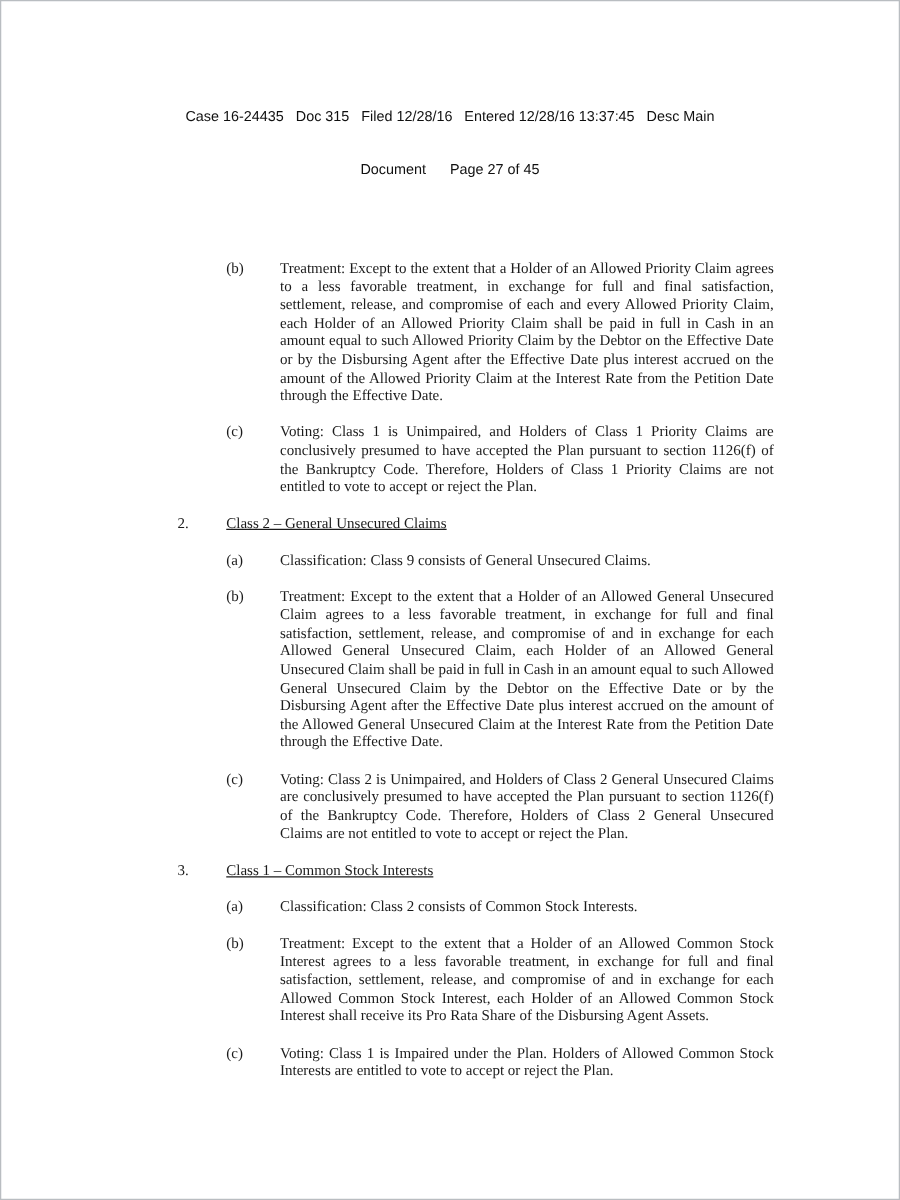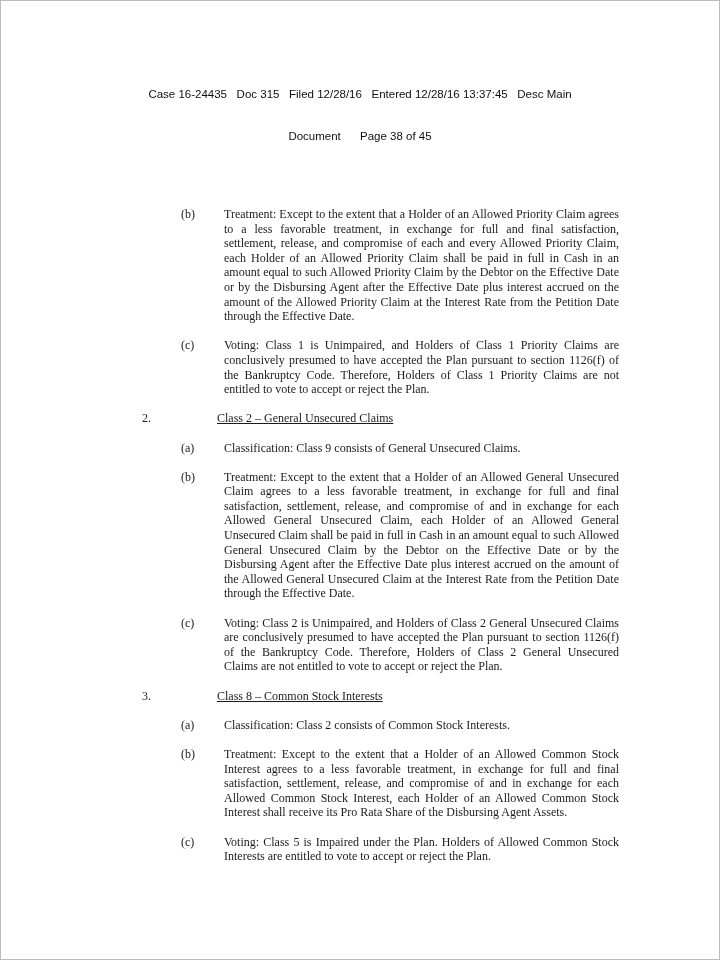--- a/index.html
+++ b/index.html
@@ -26,38 +26,38 @@
   .content {
     margin: 36px 100px 0 141px;
     font-size: 12px;
     line-height: 14.6px;
   }
   .item { display: flex; margin-bottom: 14.6px; }
   .item.letter { margin-left: 39px; }
   .item .label { flex: none; width: 43px; }
   .item.number .label { width: 39px; }
   .item .text { flex: 1; text-align: justify; }
-  .item.number .heading { text-decoration: underline; margin-left: 36px; }
+  .item.number .heading { text-decoration: underline; }
   .page-footer {
     position: absolute;
     left: 0; right: 0;
     top: 863px;
     text-align: center;
     font-size: 12px;
     color: #1b1b1b;
   }
 </style>
 </head>
 <body>
 
 <div class="page">
 
   <div class="stamp">
     <div class="stamp-line">Case 16-24435   Doc 315   Filed 12/28/16   Entered 12/28/16 13:37:45   Desc Main</div>
-    <div class="stamp-line">Document      Page 38 of 45</div>
+    <div class="stamp-line">Document      Page 27 of 45</div>
   </div>
 
   <div class="content">
 
     <div class="item letter">
       <span class="label">(b)</span>
       <span class="text">Treatment:  Except to the extent that a Holder of an Allowed Priority Claim agrees to a less favorable treatment, in exchange for full and final satisfaction, settlement, release, and compromise of each and every Allowed Priority Claim, each Holder of an Allowed Priority Claim shall be paid in full in Cash in an amount equal to such Allowed Priority Claim by the Debtor on the Effective Date or by the Disbursing Agent after the Effective Date plus interest accrued on the amount of the Allowed Priority Claim at the Interest Rate from the Petition Date through the Effective Date.</span>
     </div>
 
     <div class="item letter">
@@ -80,34 +80,34 @@
       <span class="text">Treatment:  Except to the extent that a Holder of an Allowed General Unsecured Claim agrees to a less favorable treatment, in exchange for full and final satisfaction, settlement, release, and compromise of and in exchange for each Allowed General Unsecured Claim, each Holder of an Allowed General Unsecured Claim shall be paid in full in Cash in an amount equal to such Allowed General Unsecured Claim by the Debtor on the Effective Date or by the Disbursing Agent after the Effective Date plus interest accrued on the amount of the Allowed General Unsecured Claim at the Interest Rate from the Petition Date through the Effective Date.</span>
     </div>
 
     <div class="item letter">
       <span class="label">(c)</span>
       <span class="text">Voting:  Class 2 is Unimpaired, and Holders of Class 2 General Unsecured Claims are conclusively presumed to have accepted the Plan pursuant to section 1126(f) of the Bankruptcy Code.  Therefore, Holders of Class 2 General Unsecured Claims are not entitled to vote to accept or reject the Plan.</span>
     </div>
 
     <div class="item number">
       <span class="label">3.</span>
-      <span class="heading">Class 8 – Common Stock Interests</span>
+      <span class="heading">Class 1 – Common Stock Interests</span>
     </div>
 
     <div class="item letter">
       <span class="label">(a)</span>
       <span class="text">Classification:  Class 2 consists of Common Stock Interests.</span>
     </div>
 
     <div class="item letter">
       <span class="label">(b)</span>
       <span class="text">Treatment:  Except to the extent that a Holder of an Allowed Common Stock Interest agrees to a less favorable treatment, in exchange for full and final satisfaction, settlement, release, and compromise of and in exchange for each Allowed Common Stock Interest, each Holder of an Allowed Common Stock Interest shall receive its Pro Rata Share of the Disbursing Agent Assets.</span>
     </div>
 
     <div class="item letter">
       <span class="label">(c)</span>
-      <span class="text">Voting:  Class 5 is Impaired under the Plan.  Holders of Allowed Common Stock Interests are entitled to vote to accept or reject the Plan.</span>
+      <span class="text">Voting:  Class 1 is Impaired under the Plan.  Holders of Allowed Common Stock Interests are entitled to vote to accept or reject the Plan.</span>
     </div>
 
   </div>
 
 
 </div>
 
 </body></html>

